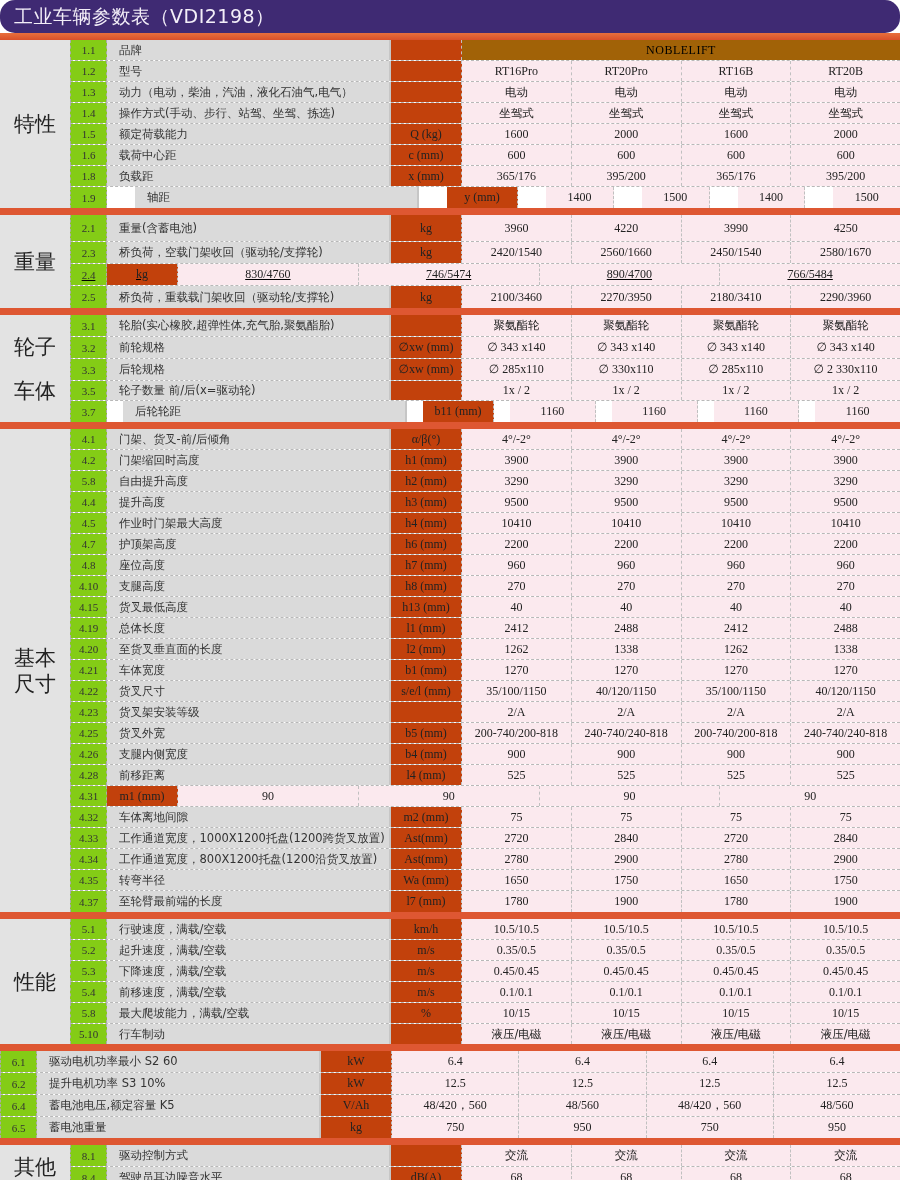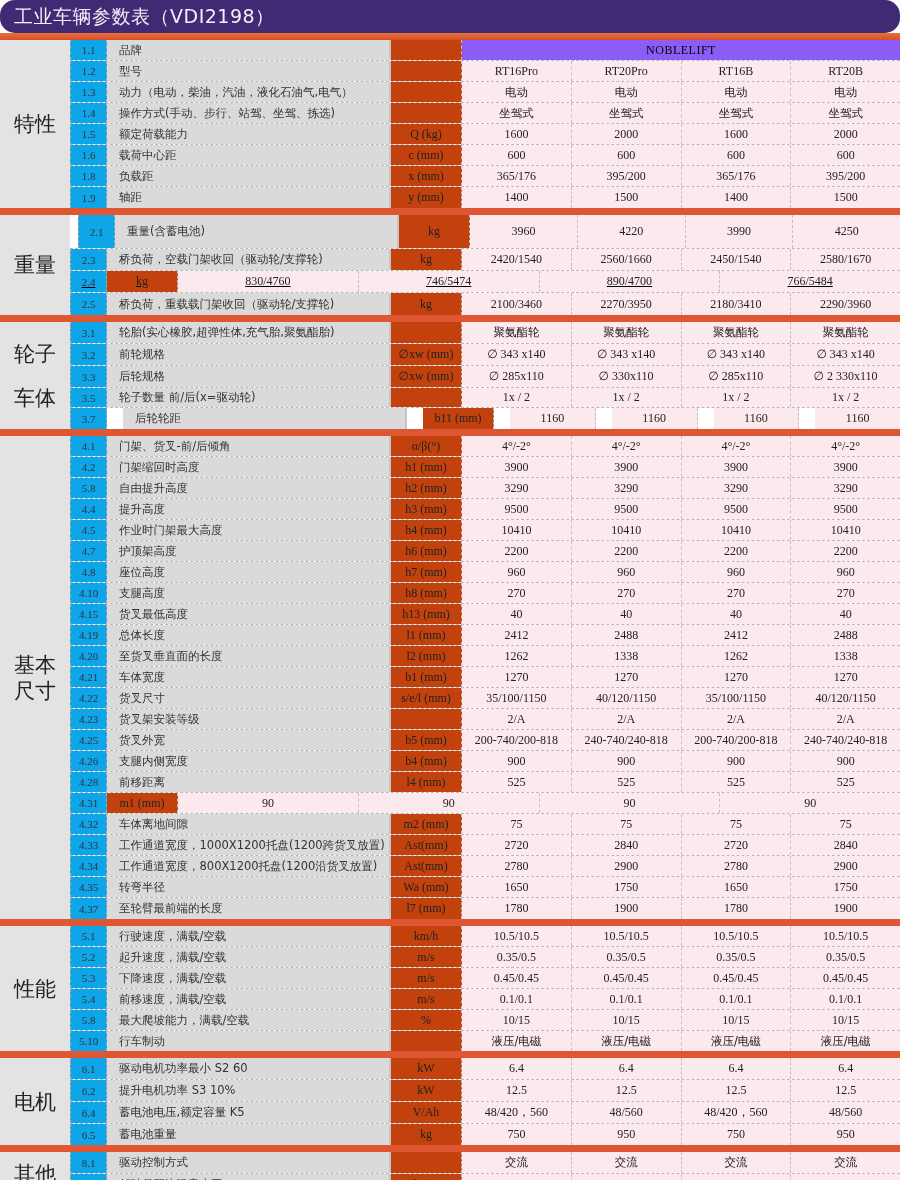--- a/index.html
+++ b/index.html
@@ -7,27 +7,27 @@
   .titlebar{height:33px;background:#3f2a73;color:#f3eef8;font-size:19px;line-height:33px;padding-left:14px;letter-spacing:0.5px;position:relative;border-radius:15px;}
   .titlebar-accent{height:7px;background:linear-gradient(#e86f3c,#d9502a);}
   .sheet{position:relative;width:900px;}
   .section{display:flex;position:relative;}
   .sep{height:7px;background:#de5732;}
   .grp{width:70px;background:#e3e3e3;display:flex;align-items:center;justify-content:center;flex-direction:column;font-size:21px;color:#222;line-height:26px;text-align:center;}
   .grp .sub{margin-top:18px;}
   .rows{flex:1;}
   .row{display:flex;height:21px;border-bottom:1px dashed #b8b8b8;box-sizing:border-box;font-size:11.5px;}
   .row:last-child{border-bottom:none;}
-  .c-no{width:35px;background:#0ea5e9;border-left:1px dashed #aaa;border-right:1px dashed #aaa;font-family:"Liberation Serif",serif;color:#333;font-size:11px;display:flex;align-items:center;justify-content:center;}
+  .c-no{width:35px;background:#84cc16;border-left:1px dashed #aaa;border-right:1px dashed #aaa;font-family:"Liberation Serif",serif;color:#333;font-size:11px;display:flex;align-items:center;justify-content:center;}
   .c-name{width:284px;background:#dadada;border-right:2px solid #c6c6c6;color:#333;display:flex;align-items:center;padding-left:12px;box-sizing:border-box;white-space:nowrap;font-size:11.5px;}
   .c-unit{width:70px;background:#c2410c;border-right:1px dashed #c0c0c0;font-family:"Liberation Serif",serif;color:#222;font-size:12px;display:flex;align-items:center;justify-content:center;white-space:nowrap;}
   .c-val{flex:1;background:#fbe9ee;border-right:1px dashed #c0c0c0;font-family:"Liberation Serif",serif;color:#222;font-size:12px;display:flex;align-items:center;justify-content:center;white-space:nowrap;}
   .c-val:last-child{border-right:none;}
   .c-val.cjk{font-family:"DejaVu Sans",sans-serif;font-size:11.5px;}
-  .c-brand{flex:1;background:#8b5cf6;font-family:"Liberation Serif",serif;font-size:12px;display:flex;align-items:center;justify-content:center;letter-spacing:0.5px;}
+  .c-brand{flex:1;background:#a16207;font-family:"Liberation Serif",serif;font-size:12px;display:flex;align-items:center;justify-content:center;letter-spacing:0.5px;}
 </style>
 </head>
 <body>
 
 <div class="titlebar">
   <span>工业车辆参数表（VDI2198）</span>
 </div>
 <div class="titlebar-accent"></div>
 
 <div class="sheet" id="sheet">
@@ -89,38 +89,38 @@
         </div>
         <div class="row" style="height: 21px;">
           <div class="c-no">1.8</div>
           <div class="c-name">负载距</div>
           <div class="c-unit">x (mm)</div>
           <div class="c-val">365/176</div>
           <div class="c-val">395/200</div>
           <div class="c-val">365/176</div>
           <div class="c-val">395/200</div>
         </div>
-        <div class="row" style="height: 21px;">
+        <div class="row" style="height: 21px; gap: 28px;">
           <div class="c-no">1.9</div>
           <div class="c-name">轴距</div>
           <div class="c-unit">y (mm)</div>
           <div class="c-val">1400</div>
           <div class="c-val">1500</div>
           <div class="c-val">1400</div>
           <div class="c-val">1500</div>
         </div>
       </div>
     </div>
     <div class="sep"></div>
     <div class="section">
       <div class="grp">
         <span>重量</span>
       </div>
       <div class="rows">
-        <div class="row" style="height: 34px; padding-left: 8px;">
+        <div class="row" style="height: 27px;">
           <div class="c-no">2.1</div>
           <div class="c-name">重量(含蓄电池)</div>
           <div class="c-unit">kg</div>
           <div class="c-val">3960</div>
           <div class="c-val">4220</div>
           <div class="c-val">3990</div>
           <div class="c-val">4250</div>
         </div>
         <div class="row" style="height: 22px;">
           <div class="c-no">2.3</div>
@@ -476,23 +476,20 @@
           <div class="c-unit"></div>
           <div class="c-val cjk">液压/电磁</div>
           <div class="c-val cjk">液压/电磁</div>
           <div class="c-val cjk">液压/电磁</div>
           <div class="c-val cjk">液压/电磁</div>
         </div>
       </div>
     </div>
     <div class="sep"></div>
     <div class="section">
-      <div class="grp">
-        <span>电机</span>
-      </div>
       <div class="rows">
         <div class="row" style="height: 22px;">
           <div class="c-no">6.1</div>
           <div class="c-name">驱动电机功率最小 S2 60</div>
           <div class="c-unit">kW</div>
           <div class="c-val">6.4</div>
           <div class="c-val">6.4</div>
           <div class="c-val">6.4</div>
           <div class="c-val">6.4</div>
         </div>

